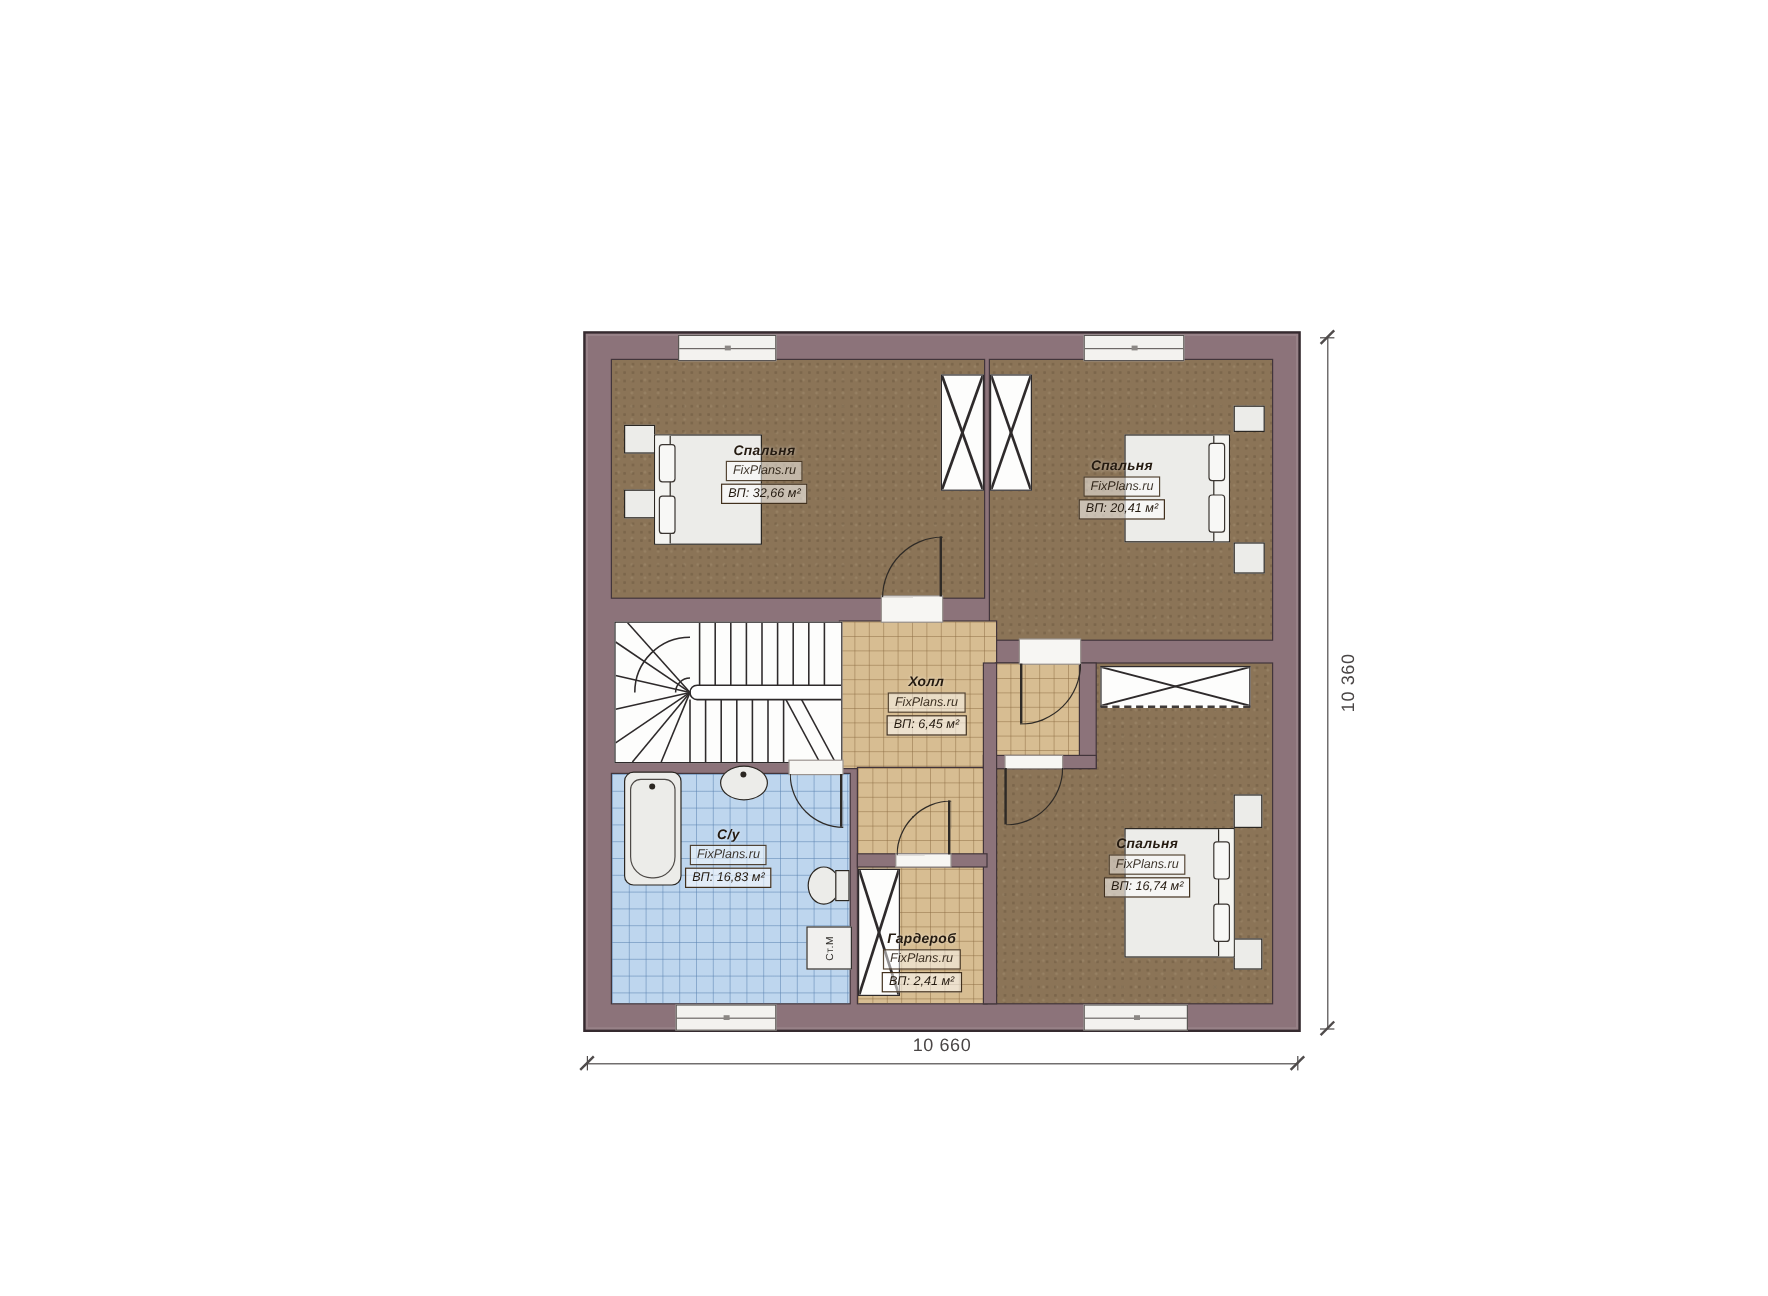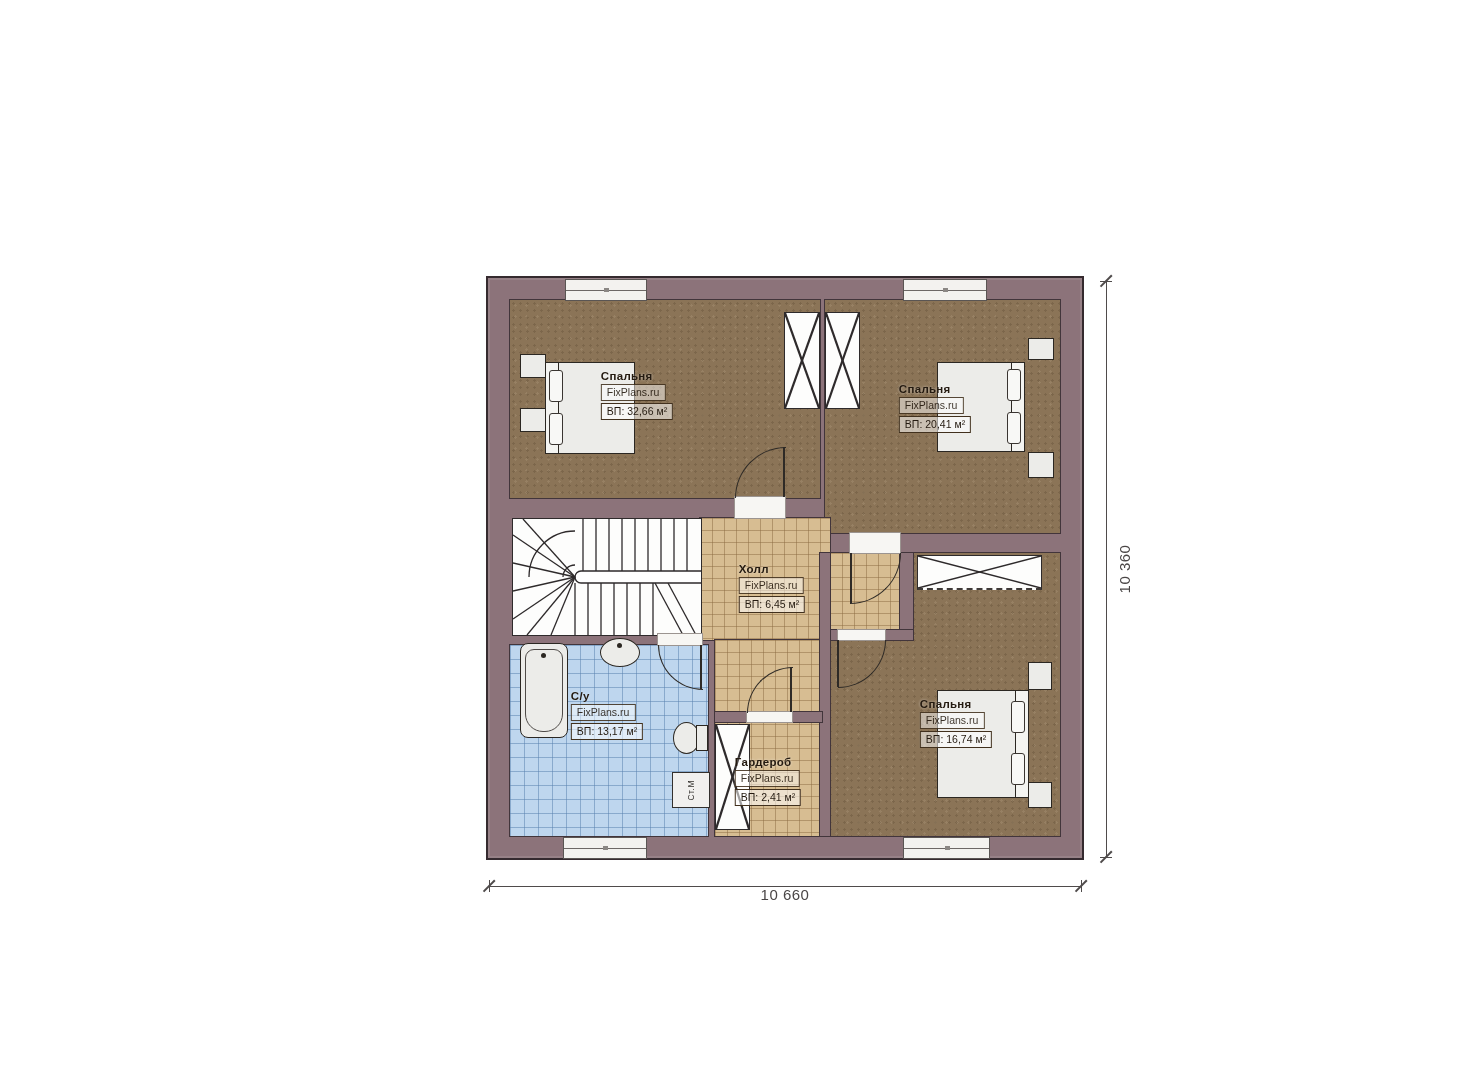--- a/index.html
+++ b/index.html
@@ -50,21 +50,21 @@
   .arc.tl{border-top-left-radius:100%;border-top-width:1.4px;border-left-width:1.4px;}
   .arc.br{border-bottom-right-radius:100%;border-right-width:1.4px;border-bottom-width:1.4px;}
   .arc.bl{border-bottom-left-radius:100%;border-left-width:1.4px;border-bottom-width:1.4px;}
   .leaf{position:absolute;width:1.6px;background:#2e2a26;}
 
   .window{position:absolute;background:#f3f2ef;border:1px solid #5a5553;}
   .window .mid{position:absolute;left:0;right:0;top:50%;height:1px;background:#6d6866;}
   .window .tick{position:absolute;top:40%;width:5px;height:20%;background:#8b8784;left:48%;}
 
   .room-label{position:absolute;transform:translateX(-50%);display:flex;flex-direction:column;
-              align-items:flex-start;color:#241a10;z-index:30;}
+              align-items:center;color:#241a10;z-index:30;font-style:italic;}
   .rl-name{font-weight:bold;font-size:11.5px;letter-spacing:.3px;white-space:nowrap;
            text-shadow:0 0 3px rgba(255,255,255,.55);}
   .rl-box{border:1.6px solid #41301d;background:rgba(255,255,255,.55);padding:0 5px;
           font-size:10.5px;line-height:15px;margin-top:2px;white-space:nowrap;}
   .rl-brand{opacity:.88;}
 
   .dim-line-h{position:absolute;height:1px;background:#4f4b4b;}
   .dim-line-v{position:absolute;width:1px;background:#4f4b4b;}
   .dim-tick{position:absolute;width:16px;height:1.5px;background:#4f4b4b;transform:rotate(-45deg);}
   .dim-cap-v{position:absolute;width:1px;height:12px;background:#4f4b4b;}
@@ -243,36 +243,36 @@
       <div class="rl-box">ВП: 20,41 м²</div>
     </div>
     <div class="room-label" style="left:284px;top:285px">
       <div class="rl-name">Холл</div>
       <div class="rl-box rl-brand">FixPlans.ru</div>
       <div class="rl-box">ВП: 6,45 м²</div>
     </div>
     <div class="room-label" style="left:119px;top:412px">
       <div class="rl-name">С/у</div>
       <div class="rl-box rl-brand">FixPlans.ru</div>
-      <div class="rl-box">ВП: 13,17 м²</div>
-    </div>
-    <div class="room-label" style="left:280px;top:478px">
+      <div class="rl-box">ВП: 16,83 м²</div>
+    </div>
+    <div class="room-label" style="left:280px;top:499px">
       <div class="rl-name">Гардероб</div>
       <div class="rl-box rl-brand">FixPlans.ru</div>
       <div class="rl-box">ВП: 2,41 м²</div>
     </div>
     <div class="room-label" style="left:468px;top:420px">
       <div class="rl-name">Спальня</div>
       <div class="rl-box rl-brand">FixPlans.ru</div>
       <div class="rl-box">ВП: 16,74 м²</div>
     </div>
 
   </div>
 
-  <div class="dim-text center" style="left:489px;top:886px;width:592px">10 660</div>
+  <div class="dim-text center" style="left:489px;top:863px;width:592px">10 660</div>
   <div class="dim-line-h" style="left:489px;top:886px;width:592px"></div>
   <div class="dim-cap-v" style="left:489px;top:880px"></div>
   <div class="dim-cap-v" style="left:1081px;top:880px"></div>
   <div class="dim-tick" style="left:481px;top:885px"></div>
   <div class="dim-tick" style="left:1073px;top:885px"></div>
 
   <div class="dim-line-v" style="left:1106px;top:281px;height:576px"></div>
   <div class="dim-cap-h" style="left:1100px;top:281px"></div>
   <div class="dim-cap-h" style="left:1100px;top:857px"></div>
   <div class="dim-tick" style="left:1098px;top:280px"></div>

